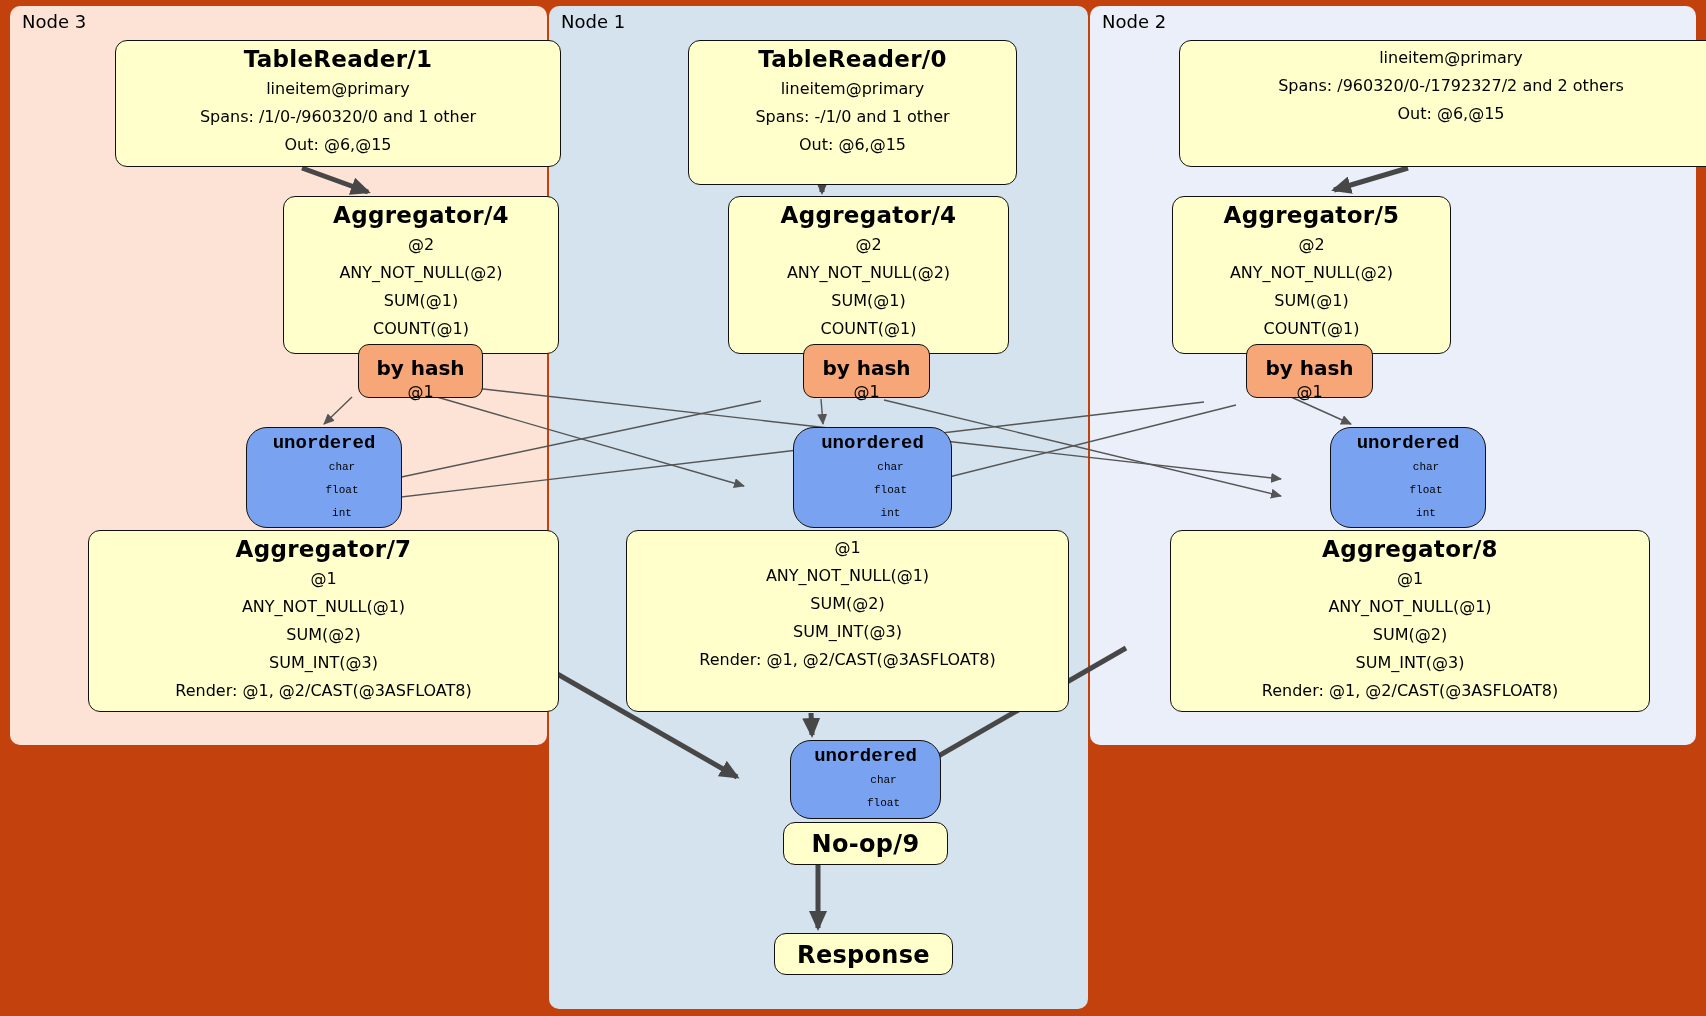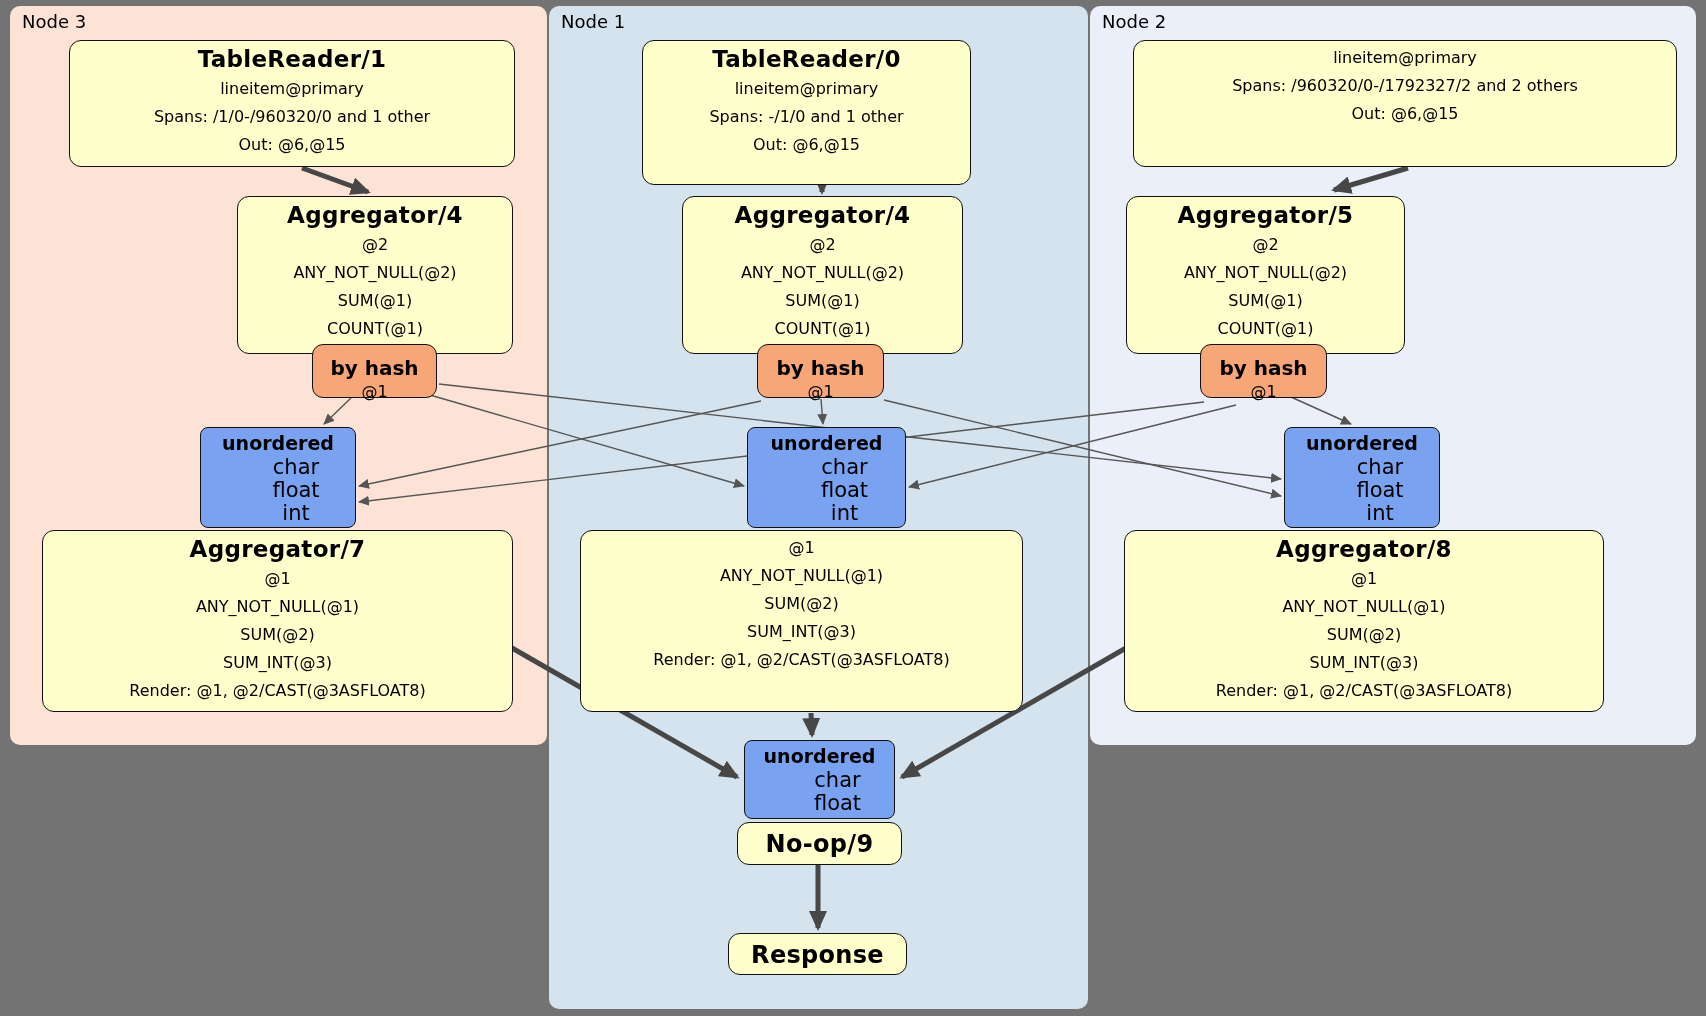--- a/index.html
+++ b/index.html
@@ -1,36 +1,36 @@
 <!DOCTYPE html>
 <html style="--processor: #ffffcc; --router: #f7a678; --sync: #79a3f0; --edge: #474747; --edge-thin: #555555;"><head>
 <meta charset="utf-8">
 <style>
   html,body{margin:0;padding:0;background:#ffffff;}
   .canvas{
     position:relative;width:1706px;height:1016px;overflow:hidden;
     font-family:"DejaVu Sans","Liberation Sans",sans-serif;color:#000;
-    background:#737373;
+    background:#c2410c;
   }
   .panel{position:absolute;border-radius:10px;z-index:1;}
   .node-label{position:absolute;z-index:2;font-size:18px;line-height:22px;color:#000;}
   #edges{position:absolute;left:0;top:0;z-index:2;}
   .edge-thick{stroke:var(--edge);stroke-width:5px;}
   .edge-thin{stroke:var(--edge-thin);stroke-width:1.4px;}
-  .box{position:absolute;box-sizing:border-box;text-align:center;border:1.6px solid #111;}
+  .box{position:absolute;box-sizing:border-box;text-align:center;border:1.6px solid #111;margin-left:46px;}
   .processor{background:var(--processor);border-radius:12px;z-index:3;padding-top:3px;}
   .router{background:var(--router);border-radius:11px;z-index:4;padding-top:10px;}
-  .sync{background:var(--sync);border-radius:8px;z-index:5;padding-top:3px;}
+  .sync{background:var(--sync);border-radius:21px;z-index:5;padding-top:3px;font-family:Liberation Mono, monospace;}
   .processor .title{font-size:23px;font-weight:bold;line-height:31px;letter-spacing:.3px;}
   .processor .line{font-size:16px;line-height:28px;white-space:nowrap;}
   .label-only .title{font-size:24px;line-height:37px;}
   .router .title{font-size:20px;font-weight:bold;line-height:26px;}
   .router .line{font-size:16px;line-height:22px;}
   .sync .title{font-size:19px;font-weight:bold;line-height:25px;}
-  .sync .line{font-size:21px;line-height:23px;padding-left:36px;}
+  .sync .line{font-size:11px;line-height:23px;padding-left:36px;}
 </style>
 </head>
 <body>
 
 <div class="canvas">
   <svg id="edges" width="1706" height="1016">
     <defs>
       <marker id="mBig" markerUnits="userSpaceOnUse" markerWidth="20" markerHeight="18" refX="17" refY="9" orient="auto">
         <path d="M0,0 L20,9 L0,18 z" fill="#474747"></path>
       </marker>

